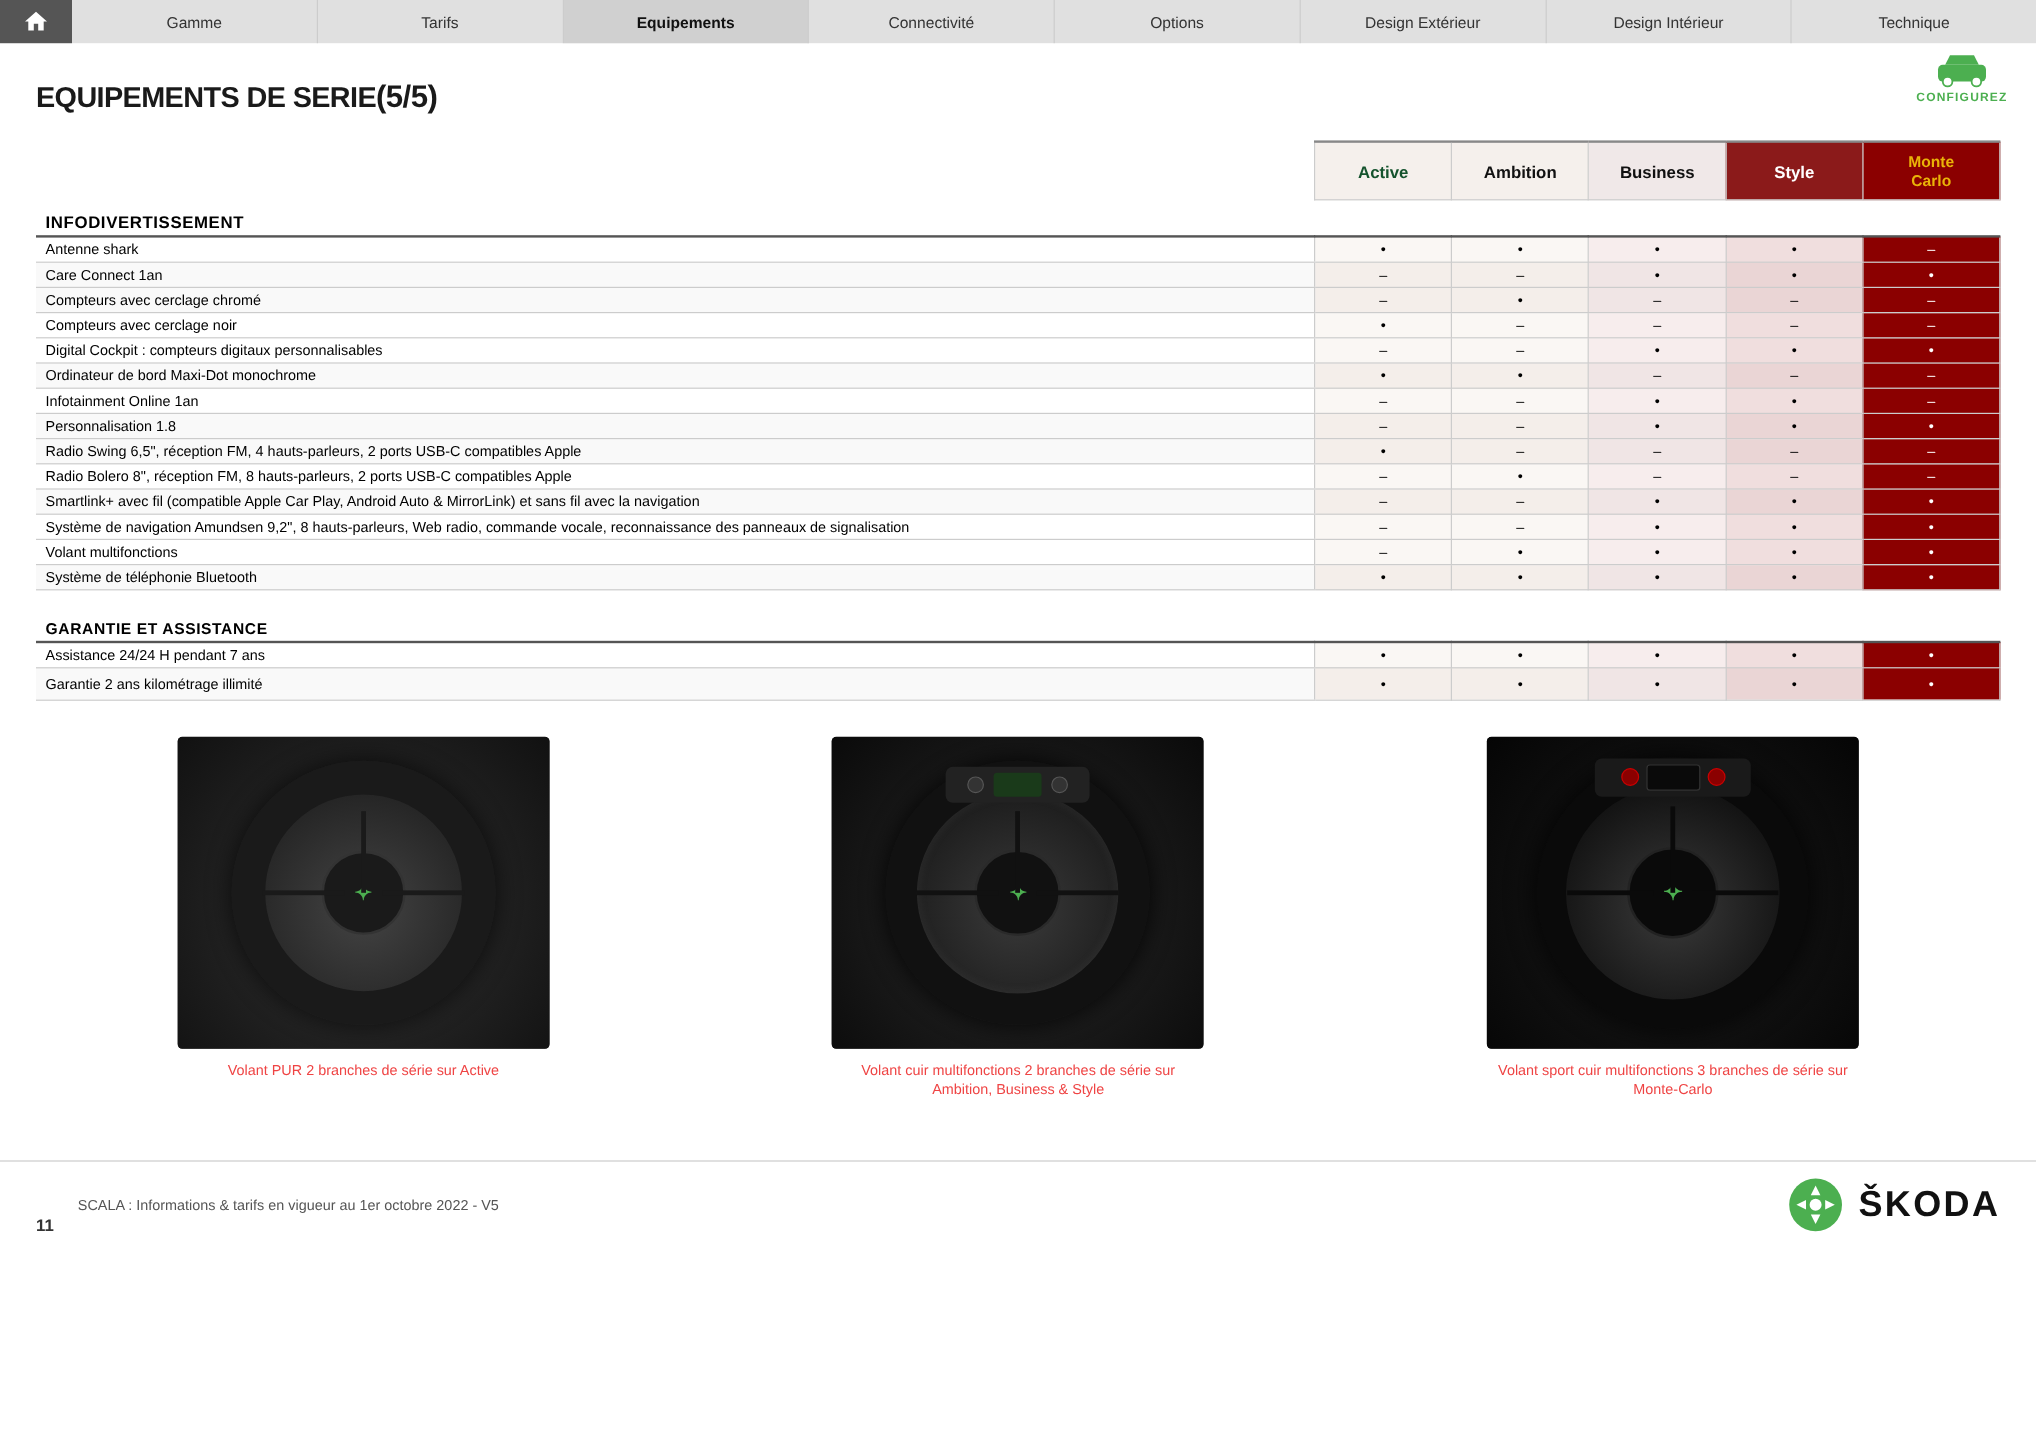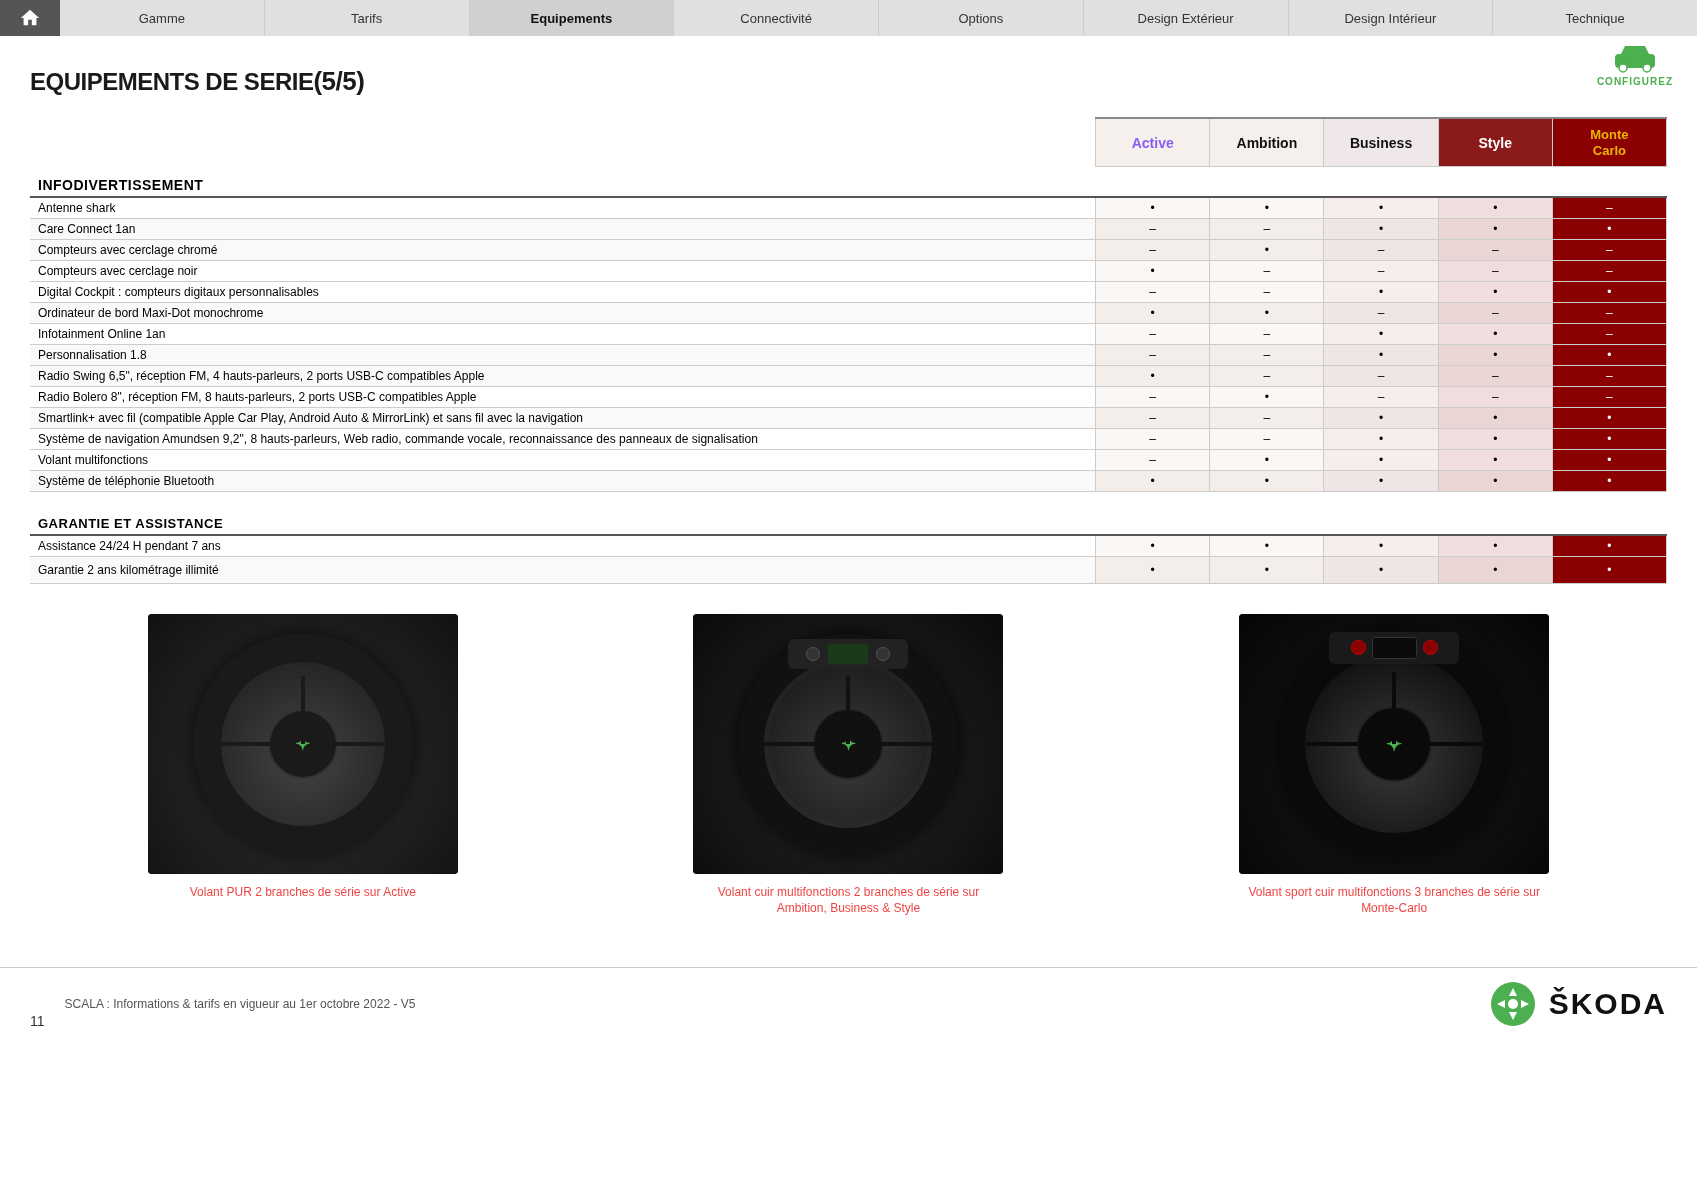--- a/index.html
+++ b/index.html
@@ -13,21 +13,21 @@
     .nav-item.active { font-weight: bold; color: #111; background: #d0d0d0; }
 
     
     .main { padding: 20px 30px 20px 30px; position: relative; }
 
     .page-title { font-size: 38px; font-weight: 900; color: #1a1a1a; margin-bottom: 20px; letter-spacing: -0.5px; }
     .page-title span { font-size: 24px; font-weight: 700; }
     .equipment-table { width: 100%; border-collapse: collapse; margin-bottom: 20px; }
     .equipment-table th, .equipment-table td { border: 1px solid #ccc; padding: 3px 6px; font-size: 12px; text-align: center; }
     .equipment-table td:first-child { text-align: left; padding-left: 8px; border-left: none; border-right: none; font-size: 12px; }
-    .equipment-table th.col-active { background: #f5f0ec; color: #8b5cf6; font-weight: bold; font-size: 14px; width: 90px; }
+    .equipment-table th.col-active { background: #f5f0ec; color: #14532d; font-weight: bold; font-size: 14px; width: 90px; }
     .equipment-table th.col-ambition { background: #f5f0ec; color: #111; font-weight: bold; font-size: 14px; width: 90px; }
     .equipment-table th.col-business { background: #f0e8e8; color: #111; font-weight: bold; font-size: 14px; width: 90px; }
     .equipment-table th.col-style { background: #8B1A1A; color: #fff; font-weight: bold; font-size: 14px; width: 90px; }
     .equipment-table th.col-montecarlo { background: #8B0000; color: #eab308; font-weight: bold; font-size: 13px; width: 90px; }
     .equipment-table td.col-active { background: #faf7f4; }
     .equipment-table td.col-ambition { background: #faf7f4; }
     .equipment-table td.col-business { background: #f7eded; }
     .equipment-table td.col-style { background: #f0e0e0; }
     .equipment-table tr:nth-child(even) td:first-child { background: #f9f9f9; }
     .equipment-table tr:nth-child(odd) td:first-child { background: #fff; }
@@ -319,21 +319,21 @@
         </div>
         <div class="image-caption">Volant sport cuir multifonctions 3 branches de série sur Monte-Carlo</div>
       </div>
     </div>
 
   </div>
 </div>
 
 <div class="footer">
   <div style="display:flex; align-items:center; gap:20px;">
-    <span style="font-size:14px; font-weight:normal; color:#333;margin-top:35px;">11</span>
+    <span style="font-size:14px; font-weight:bold; color:#333;margin-top:35px;">11</span>
     <span style="font-size:12px; color:#555;">SCALA : Informations &amp; tarifs en vigueur au 1er octobre 2022 - V5</span>
   </div>
   <div style="display:flex; align-items:center; gap:12px;">
     <svg width="48" height="48" viewBox="0 0 48 48">
       <circle cx="24" cy="24" r="22" fill="#4caf50"></circle>
       <path d="M24 8 L28 16 L20 16 Z" fill="white"></path>
       <path d="M24 40 L28 32 L20 32 Z" fill="white"></path>
       <path d="M8 24 L16 28 L16 20 Z" fill="white"></path>
       <path d="M40 24 L32 28 L32 20 Z" fill="white"></path>
       <circle cx="24" cy="24" r="5" fill="white"></circle>

